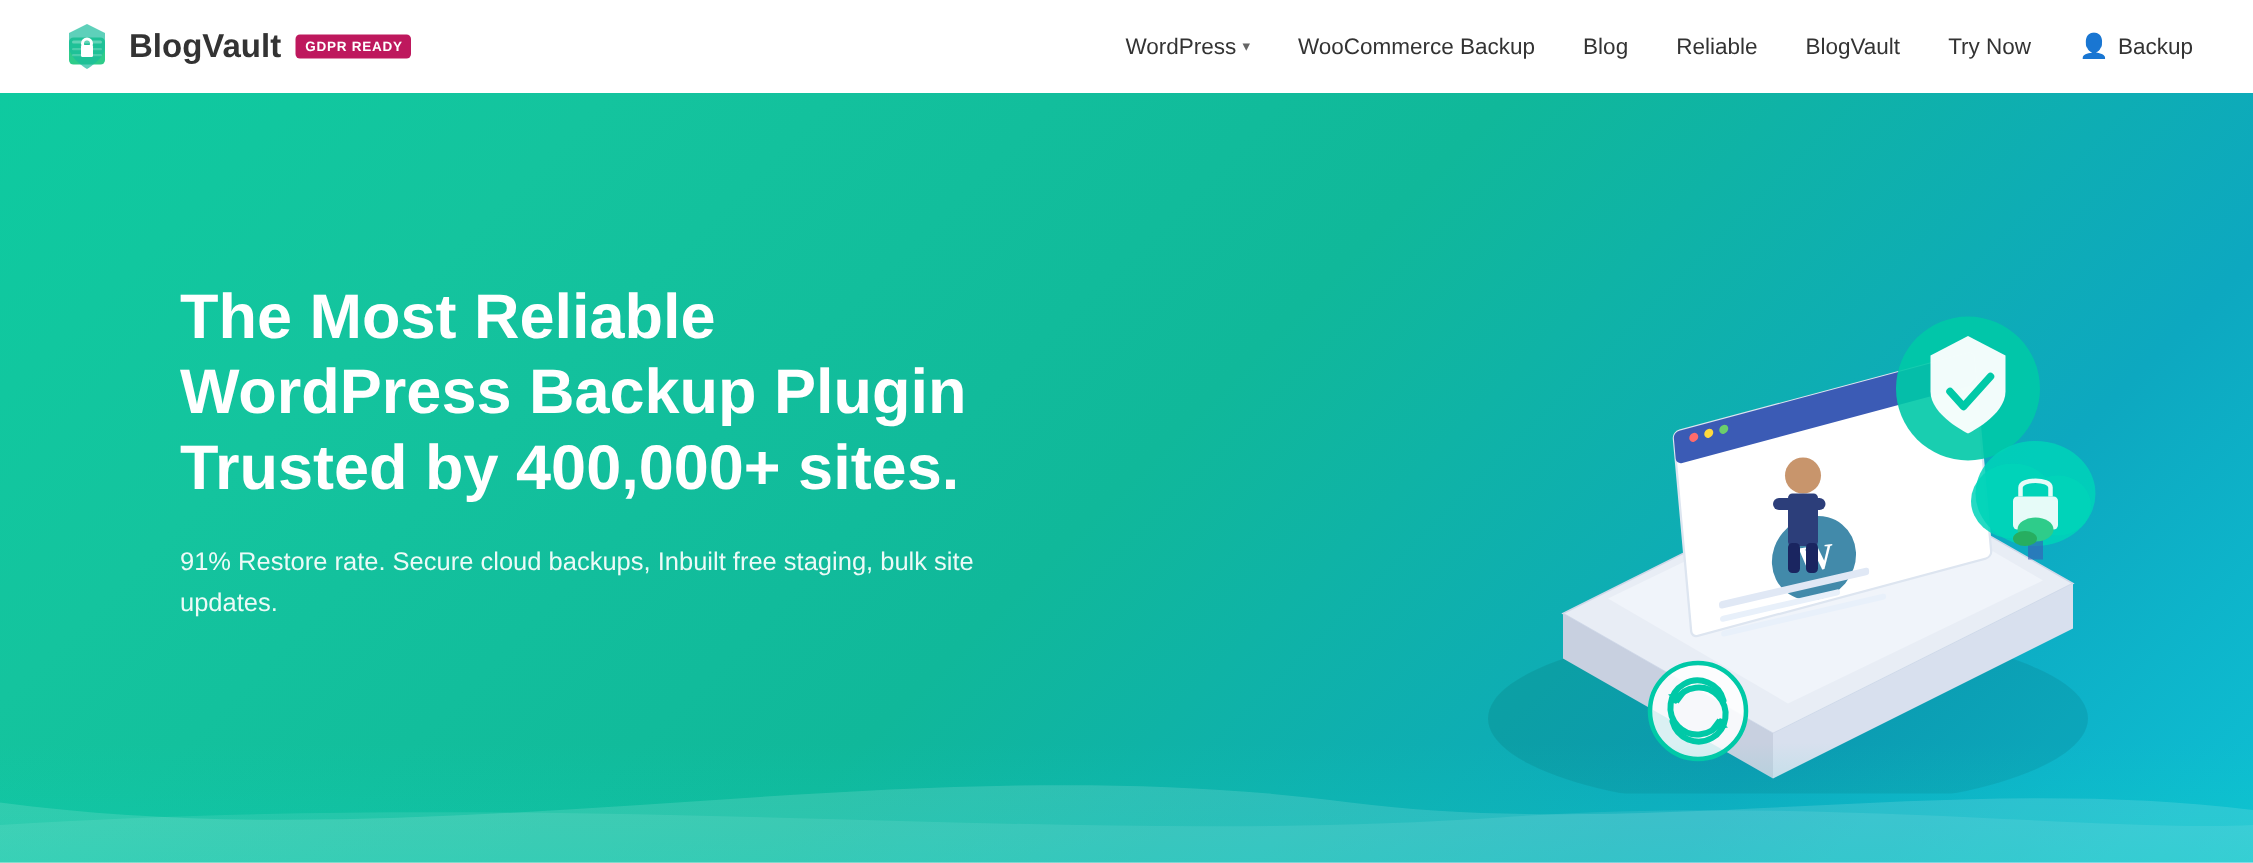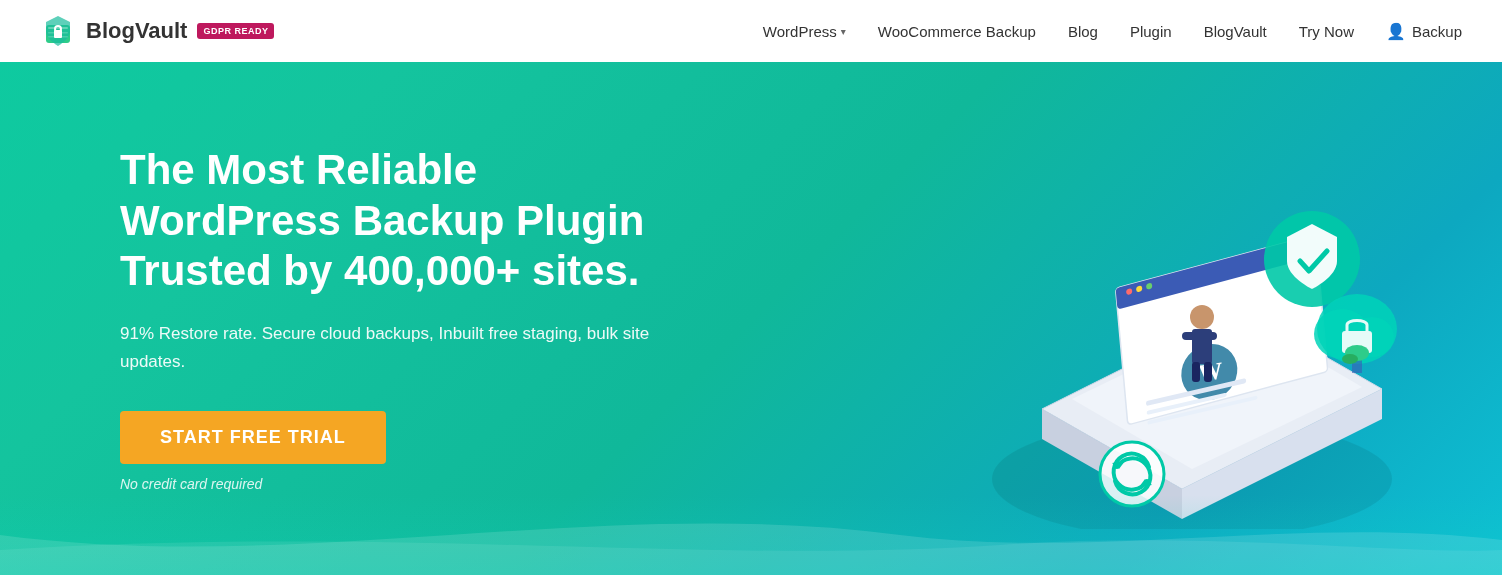--- a/index.html
+++ b/index.html
@@ -177,46 +177,41 @@
       <span>WordPress</span>
       <span class="nav-dropdown-arrow">▾</span>
     </a>
     <a class="nav-item">
       <span>WooCommerce Backup</span>
     </a>
     <a class="nav-item">
       <span>Blog</span>
     </a>
     <a class="nav-item">
-      <span>Plugin</span>
+      <span>Reliable</span>
     </a>
     <a class="nav-item">
       <span>BlogVault</span>
     </a>
     <a class="nav-item">
       <span>Try Now</span>
     </a>
     <a class="nav-item nav-login">
       <span style="font-size:16px;">👤</span>
       <span>Backup</span>
     </a>
   </nav>
 </header>
 
 <section class="hero">
 
   <div class="hero-content">
     <h1 class="hero-title">The Most Reliable WordPress Backup Plugin Trusted by 400,000+ sites.</h1>
     <p class="hero-subtitle">91% Restore rate. Secure cloud backups, Inbuilt free staging, bulk site updates.</p>
 
-    <div>
-      <button class="cta-button">START FREE TRIAL</button>
-      <br>
-      <span class="no-credit">No credit card required</span>
-    </div>
   </div>
 
   <div class="hero-illustration">
     <svg class="hero-svg" viewBox="0 0 520 420" xmlns="http://www.w3.org/2000/svg">
 
       <g transform="translate(60, 60)">
 
         <ellipse cx="210" cy="310" rx="200" ry="60" fill="rgba(0,0,0,0.08)"></ellipse>
 
         <polygon points="60,240 260,140 400,220 200,320" fill="#e8edf5" stroke="#d0d8e8" stroke-width="1"></polygon>

